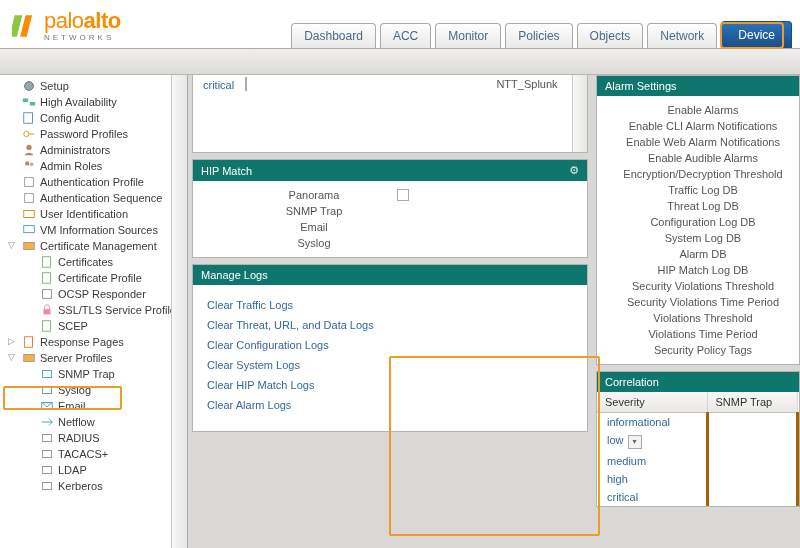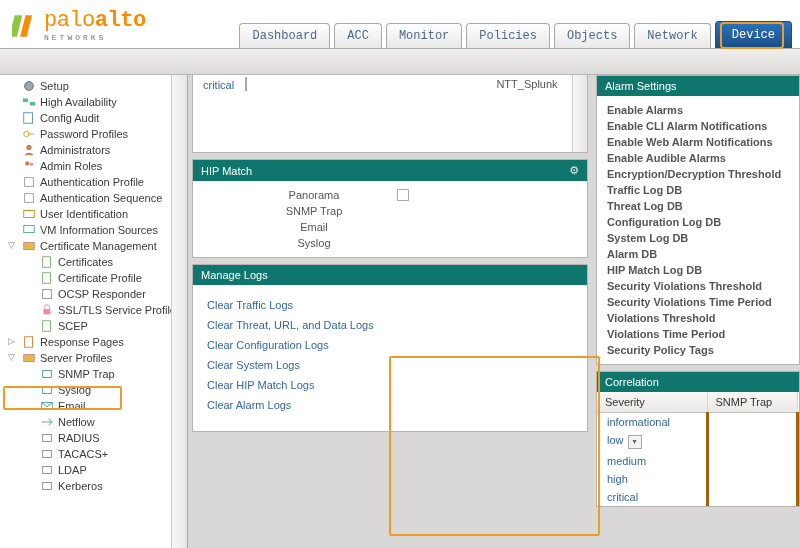--- a/index.html
+++ b/index.html
@@ -14,21 +14,20 @@
   }
   .logo-bar {
     height: 49px;
     background: #fff;
     display: flex;
     align-items: flex-end;
     justify-content: space-between;
     padding: 0 8px;
     border-bottom: 1px solid #a9a9a9;
     position: relative;
-    font-family: Liberation Mono, monospace;
   }
   .logo { display: flex; align-items: center; gap: 6px; padding-bottom: 6px;}
   .logo-mark {
     width: 26px; height: 26px; margin-left:4px;
   }
   .logo-text { display: flex; flex-direction: column; line-height: 1; }
   .logo-text .top { font-size: 22px; font-weight: 300; color: #fb8c00; letter-spacing:-0.5px;}
   .logo-text .top b { color: #fb8c00; font-weight: 700; }
   .logo-text .bot { font-size: 8px; color:#777; letter-spacing:3px; margin-top:2px;}
   .tabs { display: flex; gap: 4px; align-items: flex-end; padding-bottom:0px;}
@@ -161,23 +160,22 @@
   .grid-scroll { position:absolute; right:0; top:0; bottom:0; width:15px; background:linear-gradient(to right,#f7f7f7,#e7e7e6); border-left:1px solid #ccc;}
 
   .form-row { display:flex; justify-content:flex-end; align-items:center; gap:8px; padding:2px 0;}
   .form-row label { width:150px; text-align:center; color:#555;}
   .form-row .val { width:180px; }
   .form-row .chk-slot { width:180px; display:flex; align-items:center;}
   .mini-chk { width:12px; height:12px; border:1px solid #aaa; background:#fff;}
 
   .alarm-list {
     color:#555;
-    text-align:left;
+    text-align:center;
     padding-right: 0;
-    font-weight: bold;
   }
   .alarm-list div { padding:2px 0; white-space:nowrap; overflow:hidden;}
 
   .table { width:100%; border-collapse:collapse; }
   .table th {
     background: linear-gradient(#f8f7f5,#eae9e6);
     border-bottom:1px solid #c2c2c0;
     border-right:1px solid #d7d6d3;
     text-align:left;
     padding:4px 8px;

